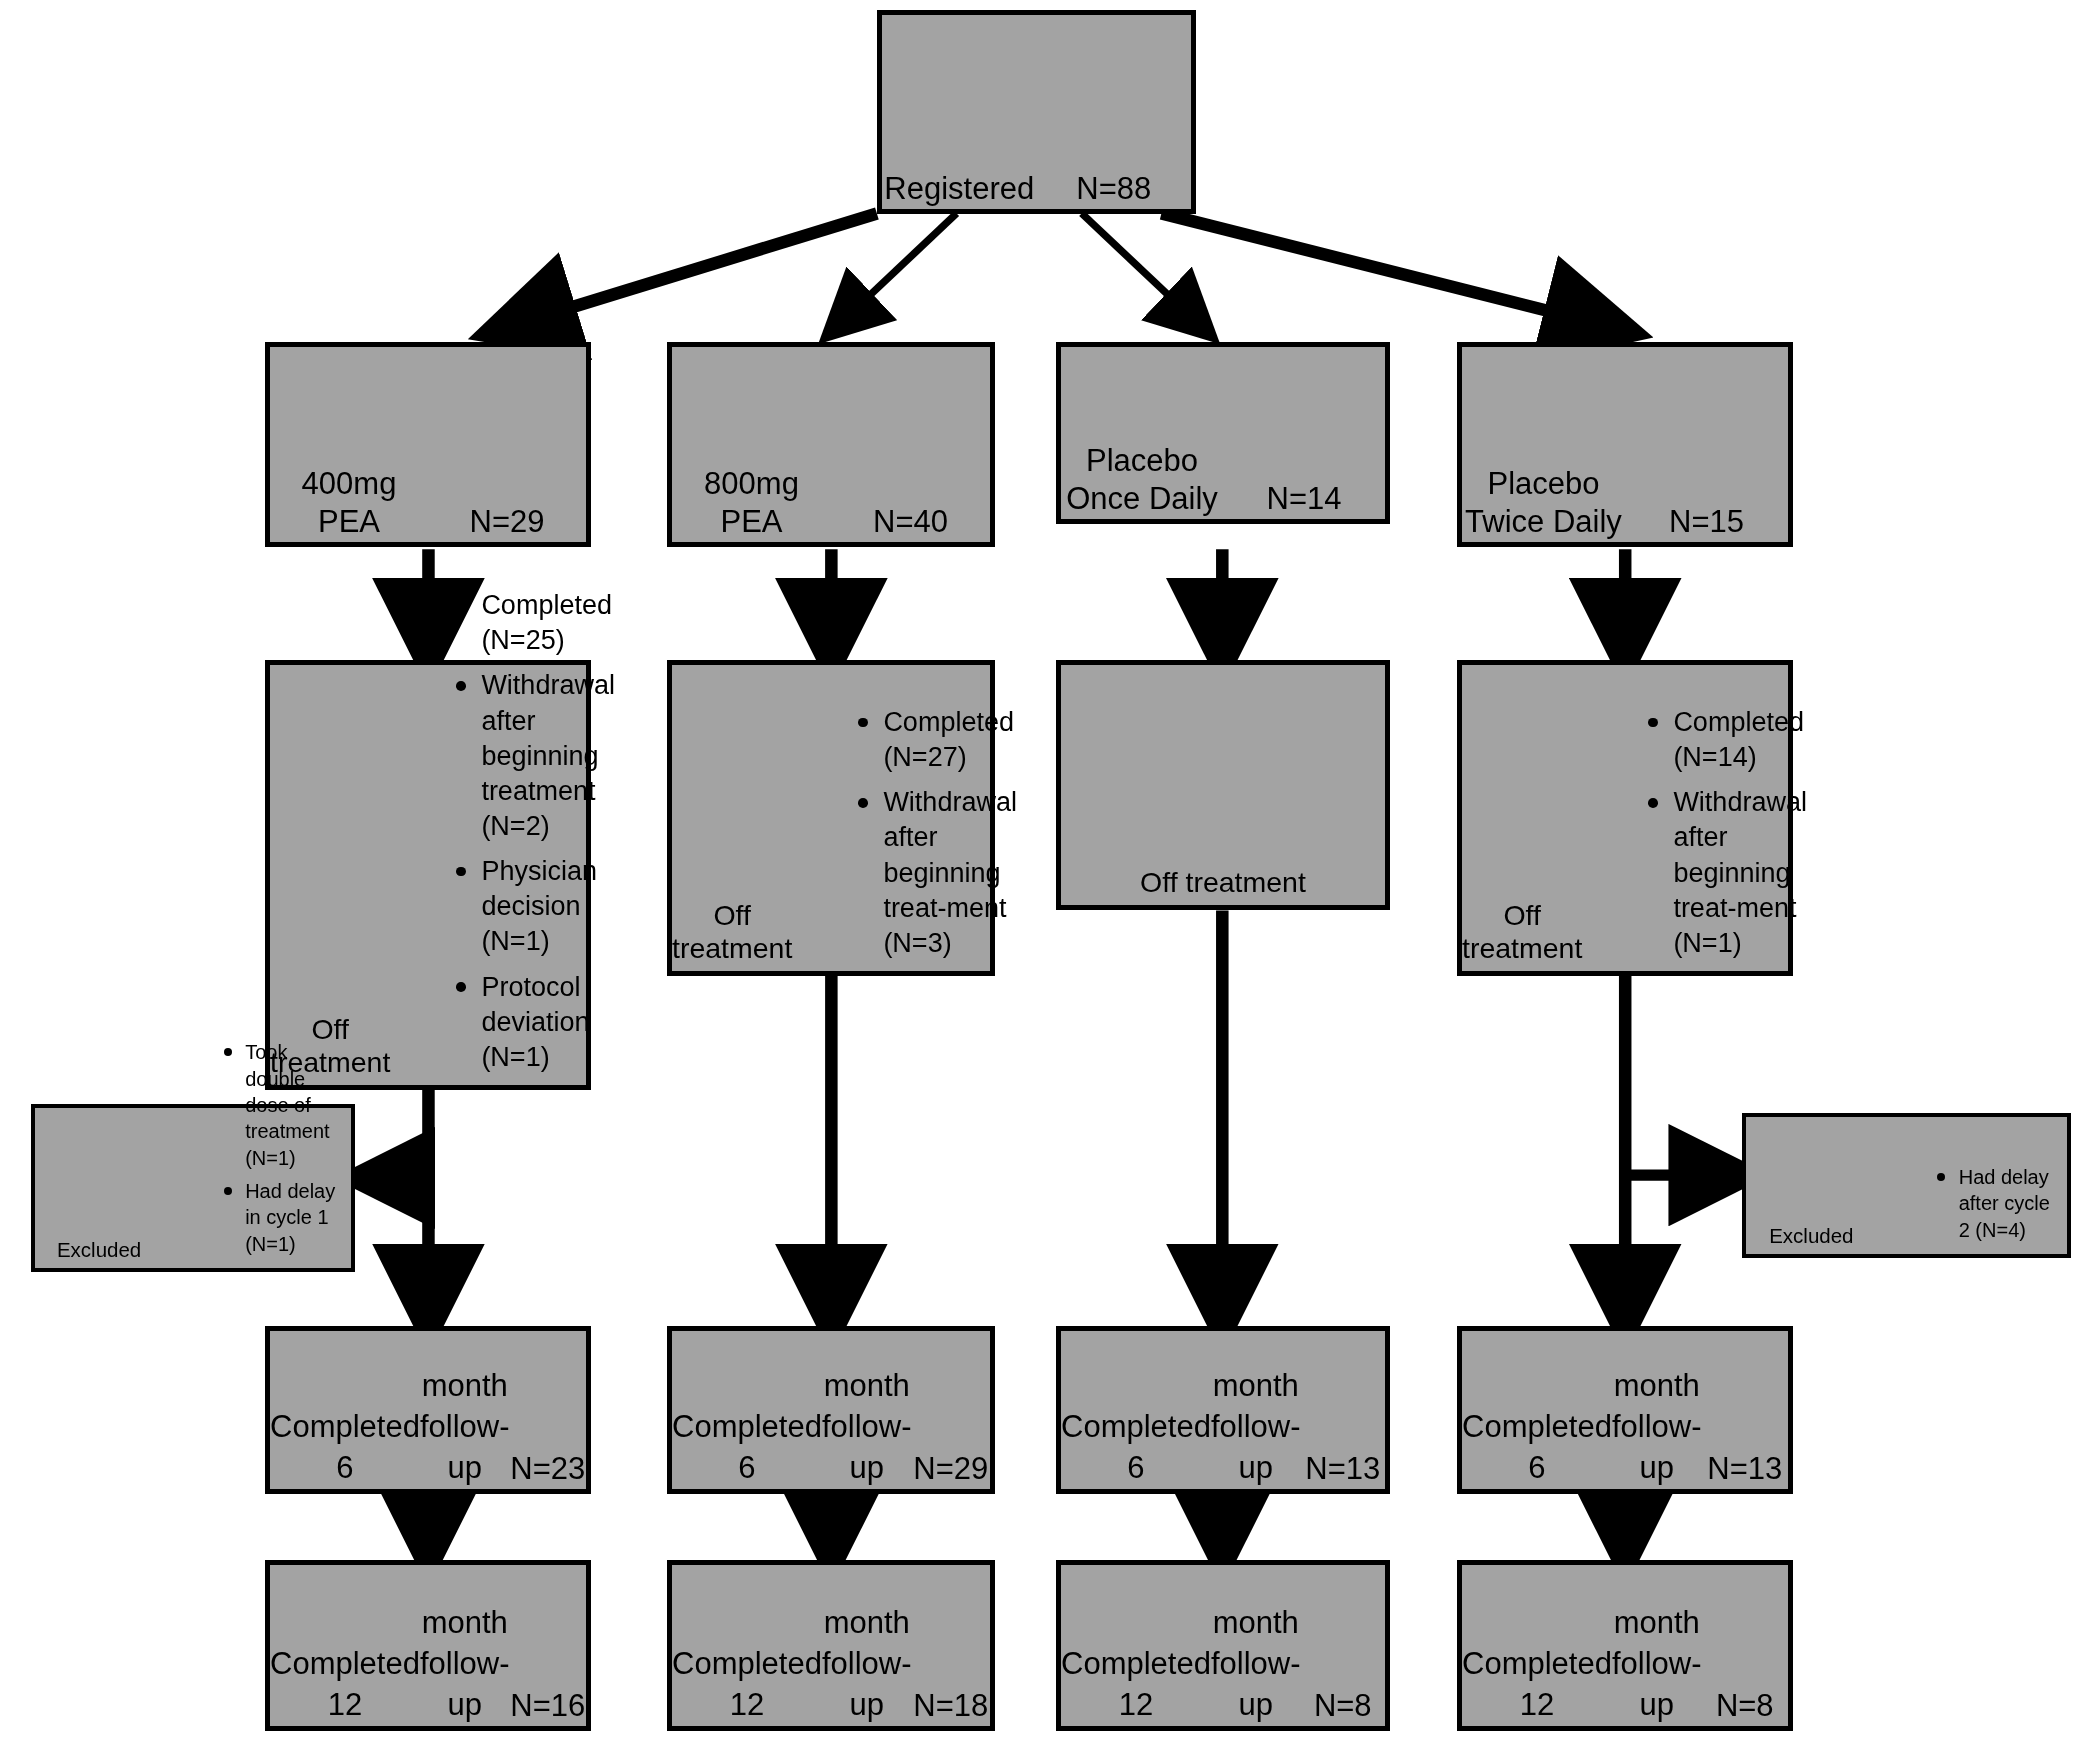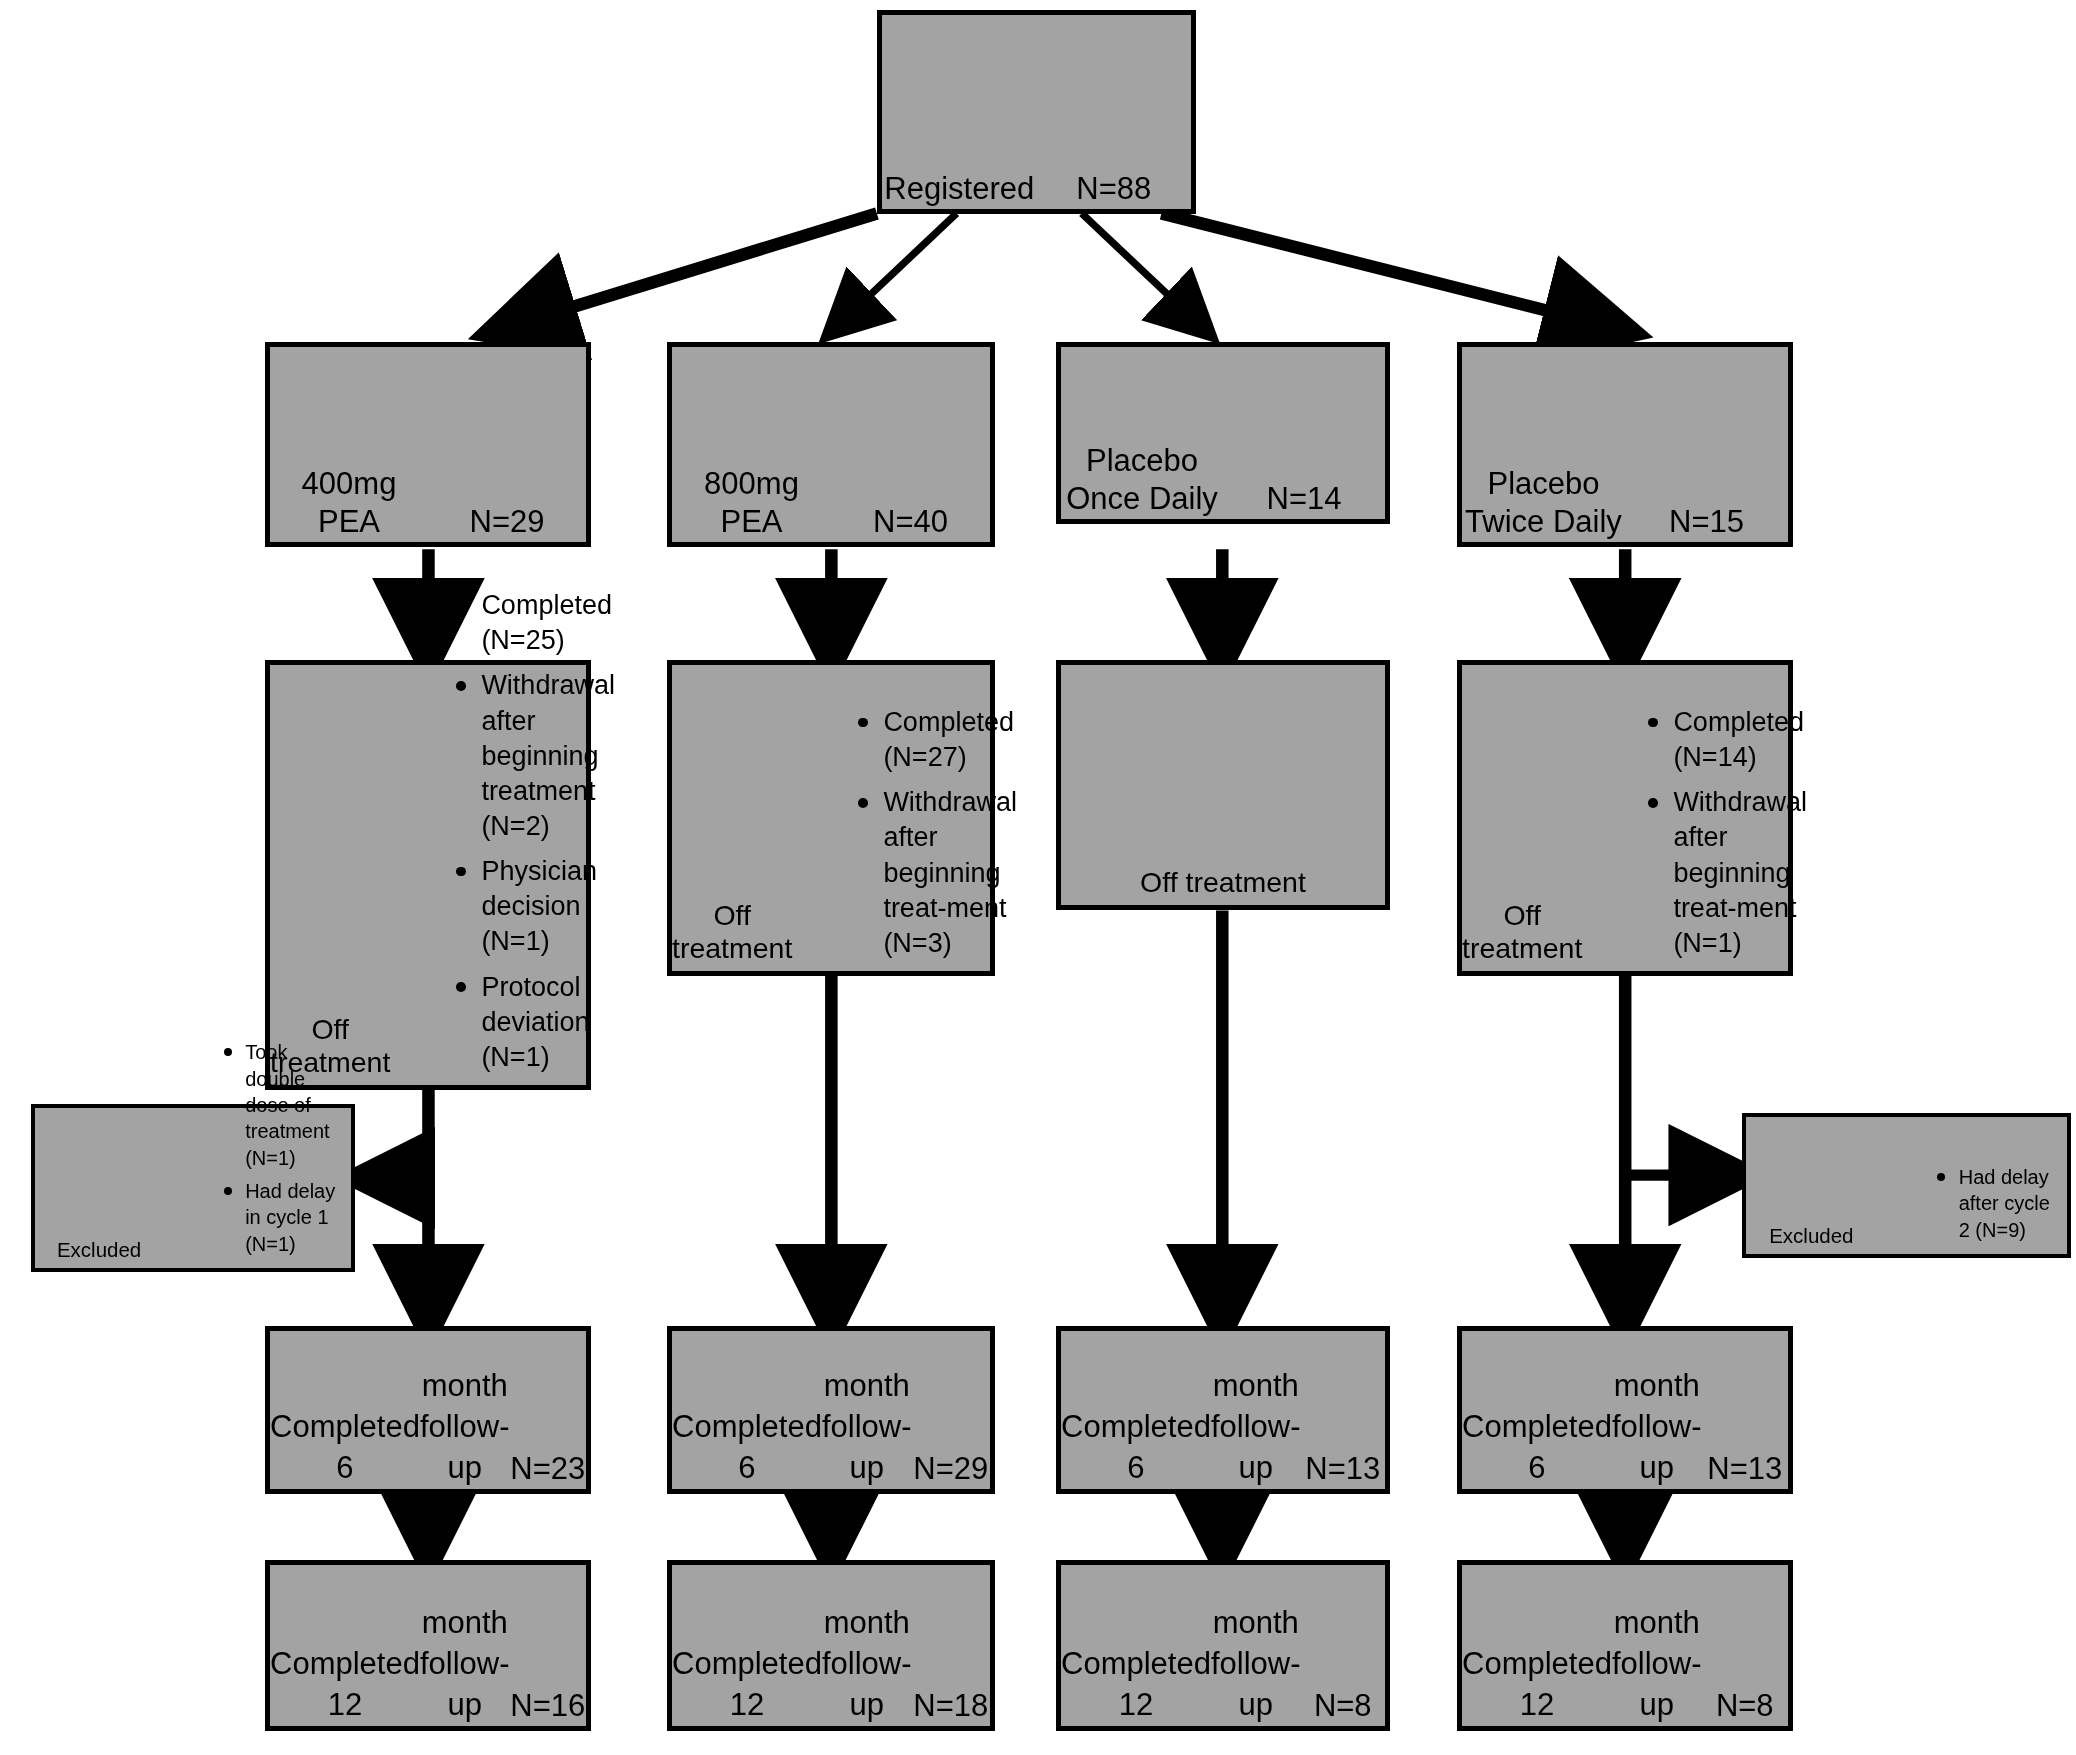--- a/index.html
+++ b/index.html
@@ -143,21 +143,21 @@
     <div class="ehead">Excluded</div>
     <ul class="elist">
       <li>Took double dose of treatment (N=1)</li>
       <li>Had delay in cycle 1 (N=1)</li>
     </ul>
   </div>
 
   <div class="box topalign" style="left:1742px;top:1113px;width:329px;height:145px;border-width:4.6px;">
     <div class="ehead">Excluded</div>
     <ul class="elist">
-      <li>Had delay after cycle 2 (N=9)</li>
+      <li>Had delay after cycle 2 (N=4)</li>
     </ul>
   </div>
 
   <div class="box" style="left:265px;top:1326px;width:326px;height:168px;">
     <div class="two-line">Completed 6</div>
     <div class="two-line">month follow-up</div>
     <div style="height:15px"></div>
     <div class="num">N=23</div>
   </div>
 

